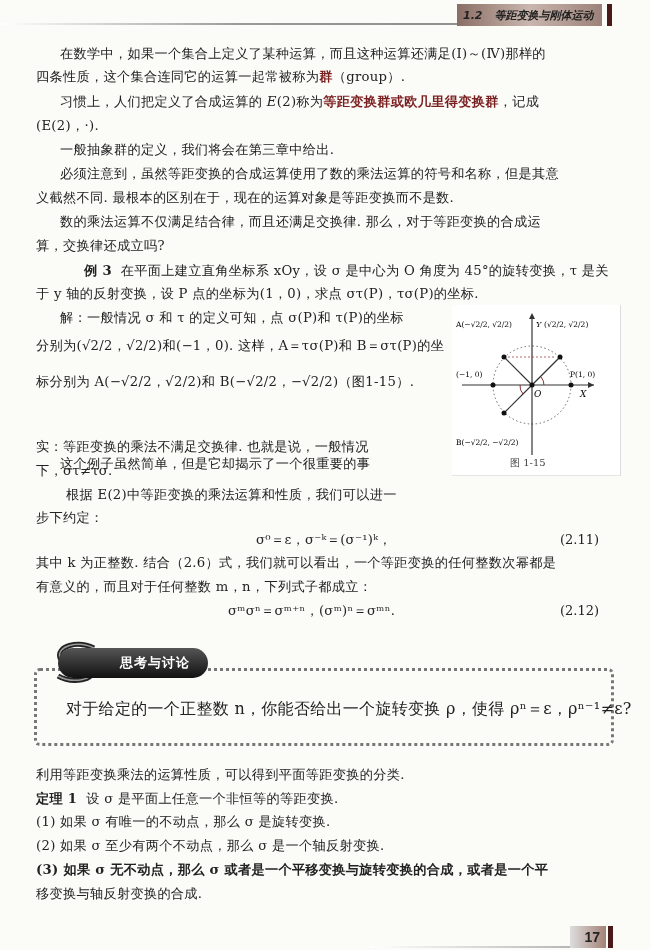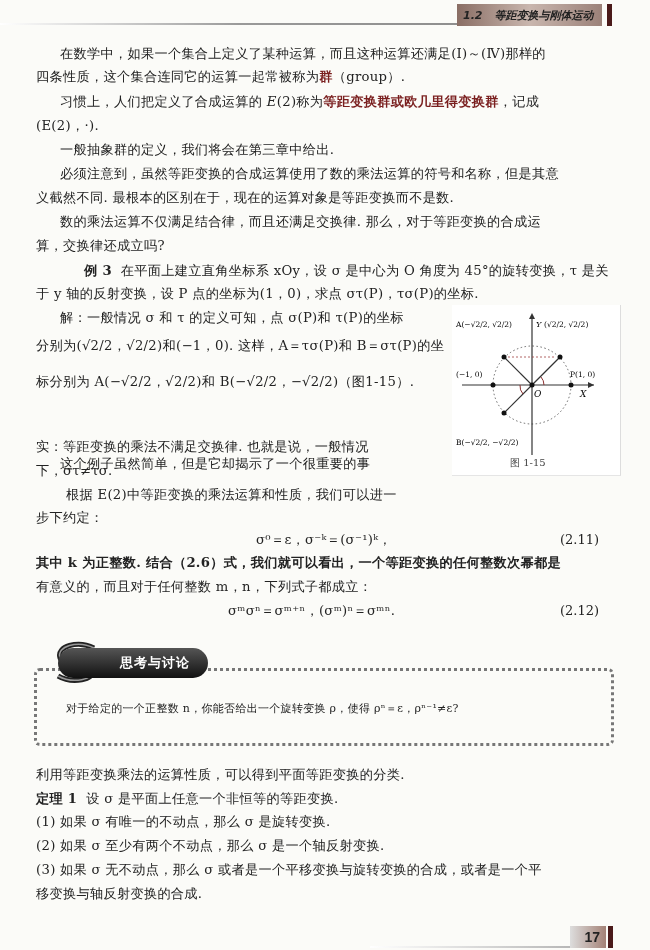--- a/index.html
+++ b/index.html
@@ -99,37 +99,37 @@
     <text x="92" y="22" font-size="7.5" font-family="DejaVu Serif,serif">(√2/2, √2/2)</text>
     <text x="4" y="72" font-size="7.5" font-family="DejaVu Serif,serif">(−1, 0)</text>
     <text x="118" y="72" font-size="7.5" font-family="DejaVu Serif,serif">P(1, 0)</text>
     <text x="4" y="140" font-size="7.5" font-family="DejaVu Serif,serif">B(−√2/2, −√2/2)</text>
   </svg>
 </div>
 <div class="fig-cap">图 1-15</div>
 
 <div class="p" style="left:256px;top:530px;">σ⁰＝ε，σ⁻ᵏ＝(σ⁻¹)ᵏ，</div>
 <div class="eq-num" style="left:560px;top:532px;">(2.11)</div>
-<div class="p" style="left:36px;top:553px;font-weight:bold;">其中 k 为正整数. 结合（2.6）式，我们就可以看出，一个等距变换的任何整数次幂都是</div>
+<div class="p" style="left:36px;top:553px;">其中 k 为正整数. 结合（2.6）式，我们就可以看出，一个等距变换的任何整数次幂都是</div>
 <div class="p" style="left:36px;top:577px;">有意义的，而且对于任何整数 m，n，下列式子都成立：</div>
 <div class="p" style="left:228px;top:601px;">σᵐσⁿ＝σᵐ⁺ⁿ，(σᵐ)ⁿ＝σᵐⁿ.</div>
 <div class="eq-num" style="left:560px;top:603px;">(2.12)</div>
 
 <div class="discuss"></div>
 <svg class="swirl" viewBox="0 0 60 44">
   <path d="M46,8 C30,0 8,6 12,18 C16,28 40,20 44,30 C48,40 24,44 10,36" fill="none" stroke="#222" stroke-width="5"></path>
   <path d="M46,8 C30,0 8,6 12,18 C16,28 40,20 44,30 C48,40 24,44 10,36" fill="none" stroke="#999" stroke-width="1.5"></path>
 </svg>
 <div class="pill">思考与讨论</div>
-<div class="p" style="left:66px;top:699px;font-size:11px;">对于给定的一个正整数 n，你能否给出一个旋转变换 ρ，使得 ρⁿ＝ε，ρⁿ⁻¹≠ε?</div>
+<div class="p" style="left:66px;top:699px;font-size:16px;">对于给定的一个正整数 n，你能否给出一个旋转变换 ρ，使得 ρⁿ＝ε，ρⁿ⁻¹≠ε?</div>
 
 <div class="p" style="left:36px;top:765px;">利用等距变换乘法的运算性质，可以得到平面等距变换的分类.</div>
 <div class="p" style="left:36px;top:789px;">
   <span class="b">定理 1</span>&nbsp;&nbsp;<span>设 σ 是平面上任意一个非恒等的等距变换.</span>
 </div>
 <div class="p" style="left:36px;top:812px;">(1) 如果 σ 有唯一的不动点，那么 σ 是旋转变换.</div>
 <div class="p" style="left:36px;top:836px;">(2) 如果 σ 至少有两个不动点，那么 σ 是一个轴反射变换.</div>
-<div class="p" style="left:36px;top:860px;">(3) 如果 σ 无不动点，那么 σ 或者是一个平移变换与旋转变换的合成，或者是一个平</div>
+<div class="p" style="left:36px;top:860px;font-weight:bold;">(3) 如果 σ 无不动点，那么 σ 或者是一个平移变换与旋转变换的合成，或者是一个平</div>
 <div class="p" style="left:36px;top:884px;">移变换与轴反射变换的合成.</div>
 
 <div class="page-line"></div>
 <div class="page-tab">17</div>
 <div class="page-bar"></div>
 
 </body></html>

